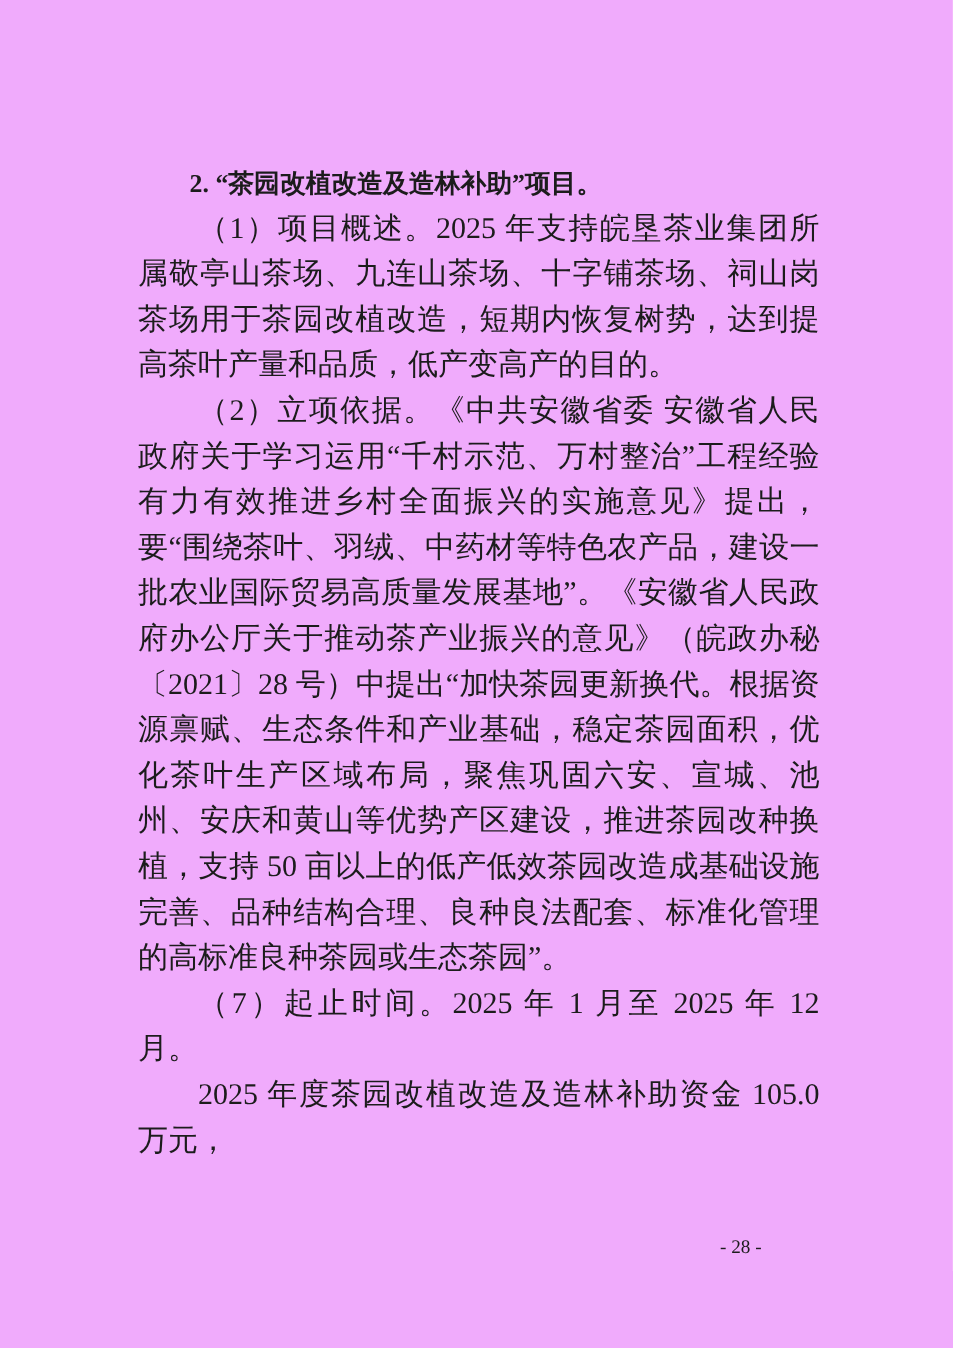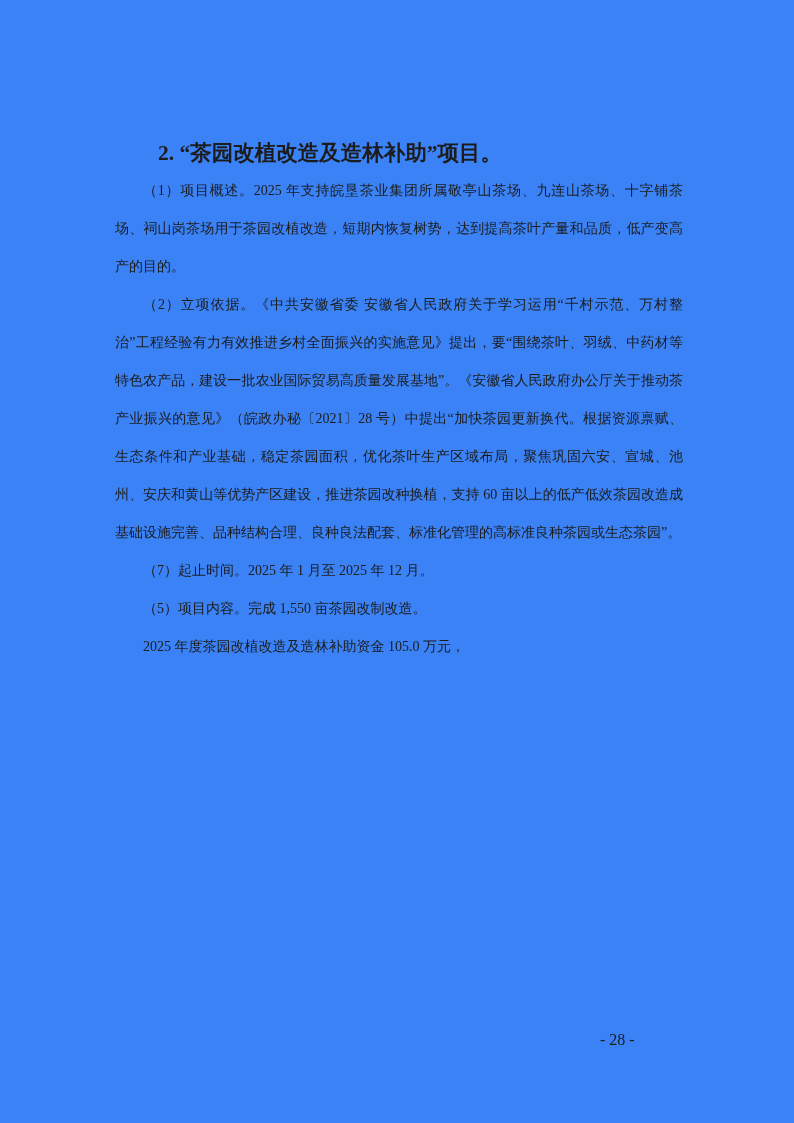--- a/index.html
+++ b/index.html
@@ -14,38 +14,38 @@
     font-family: "Liberation Serif", "DejaVu Serif", serif;
     color: #1c1c1c;
     overflow: hidden;
   }
   .page {
     position: absolute;
     left: 0;
     top: 0;
     width: 794px;
     height: 1123px;
-    background: #3b82f6;
+    background: #f0abfc;
   }
   .content {
     position: absolute;
     left: 115px;
     top: 134px;
     width: 568px;
   }
   .heading {
     font-size: 21.5px;
     line-height: 38px;
     font-weight: bold;
     margin: 0;
     text-indent: 2em;
     white-space: nowrap;
   }
   .para {
-    font-size: 14px;
+    font-size: 25px;
     line-height: 38px;
     margin: 0;
     text-indent: 2em;
     text-align: justify;
   }
   .page-number {
     position: absolute;
     top: 1030px;
     left: 600px;
     width: 120px;
@@ -56,20 +56,19 @@
   }
 </style>
 </head>
 <body>
 
 <div class="page">
   <div class="content">
     <h2 class="heading">2. “茶园改植改造及造林补助”项目。</h2>
     <div id="paragraph-container">
         <p class="para">（1）项目概述。2025 年支持皖垦茶业集团所属敬亭山茶场、九连山茶场、十字铺茶场、祠山岗茶场用于茶园改植改造，短期内恢复树势，达到提高茶叶产量和品质，低产变高产的目的。</p>
-        <p class="para">（2）立项依据。《中共安徽省委 安徽省人民政府关于学习运用“千村示范、万村整治”工程经验有力有效推进乡村全面振兴的实施意见》提出，要“围绕茶叶、羽绒、中药材等特色农产品，建设一批农业国际贸易高质量发展基地”。《安徽省人民政府办公厅关于推动茶产业振兴的意见》（皖政办秘〔2021〕28 号）中提出“加快茶园更新换代。根据资源禀赋、生态条件和产业基础，稳定茶园面积，优化茶叶生产区域布局，聚焦巩固六安、宣城、池州、安庆和黄山等优势产区建设，推进茶园改种换植，支持 60 亩以上的低产低效茶园改造成基础设施完善、品种结构合理、良种良法配套、标准化管理的高标准良种茶园或生态茶园”。</p>
+        <p class="para">（2）立项依据。《中共安徽省委 安徽省人民政府关于学习运用“千村示范、万村整治”工程经验有力有效推进乡村全面振兴的实施意见》提出，要“围绕茶叶、羽绒、中药材等特色农产品，建设一批农业国际贸易高质量发展基地”。《安徽省人民政府办公厅关于推动茶产业振兴的意见》（皖政办秘〔2021〕28 号）中提出“加快茶园更新换代。根据资源禀赋、生态条件和产业基础，稳定茶园面积，优化茶叶生产区域布局，聚焦巩固六安、宣城、池州、安庆和黄山等优势产区建设，推进茶园改种换植，支持 50 亩以上的低产低效茶园改造成基础设施完善、品种结构合理、良种良法配套、标准化管理的高标准良种茶园或生态茶园”。</p>
         <p class="para">（7）起止时间。2025 年 1 月至 2025 年 12 月。</p>
-        <p class="para">（5）项目内容。完成 1,550 亩茶园改制改造。</p>
         <p class="para">2025 年度茶园改植改造及造林补助资金 105.0 万元，</p>
       </div>
   </div>
   <div class="page-number">- 28 -</div>
 </div>
 
 </body></html>

